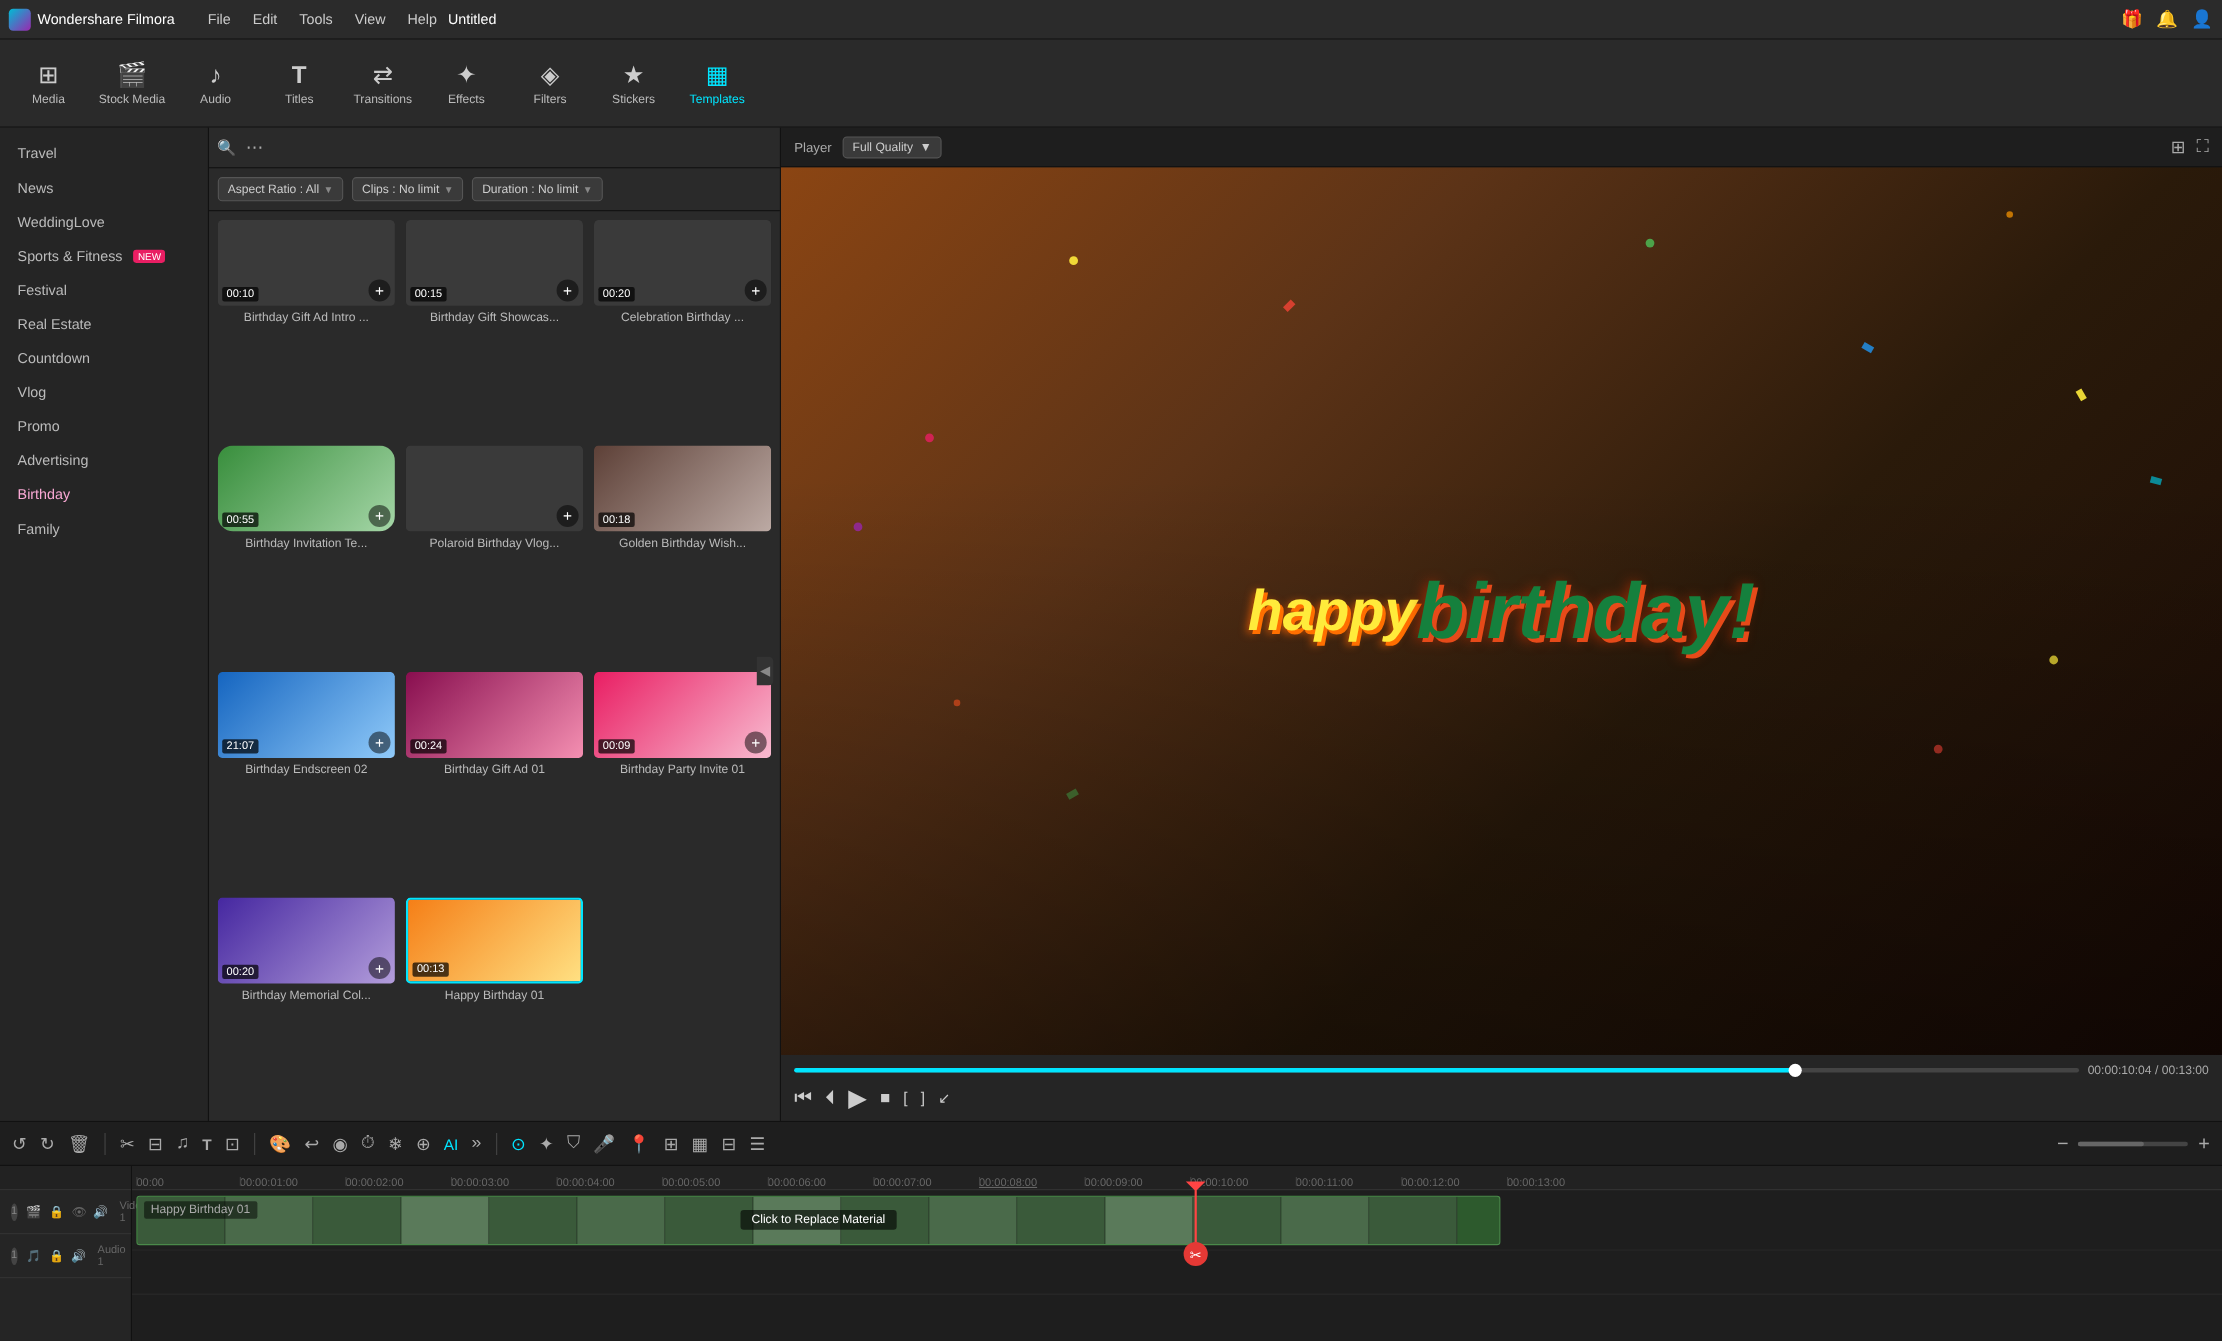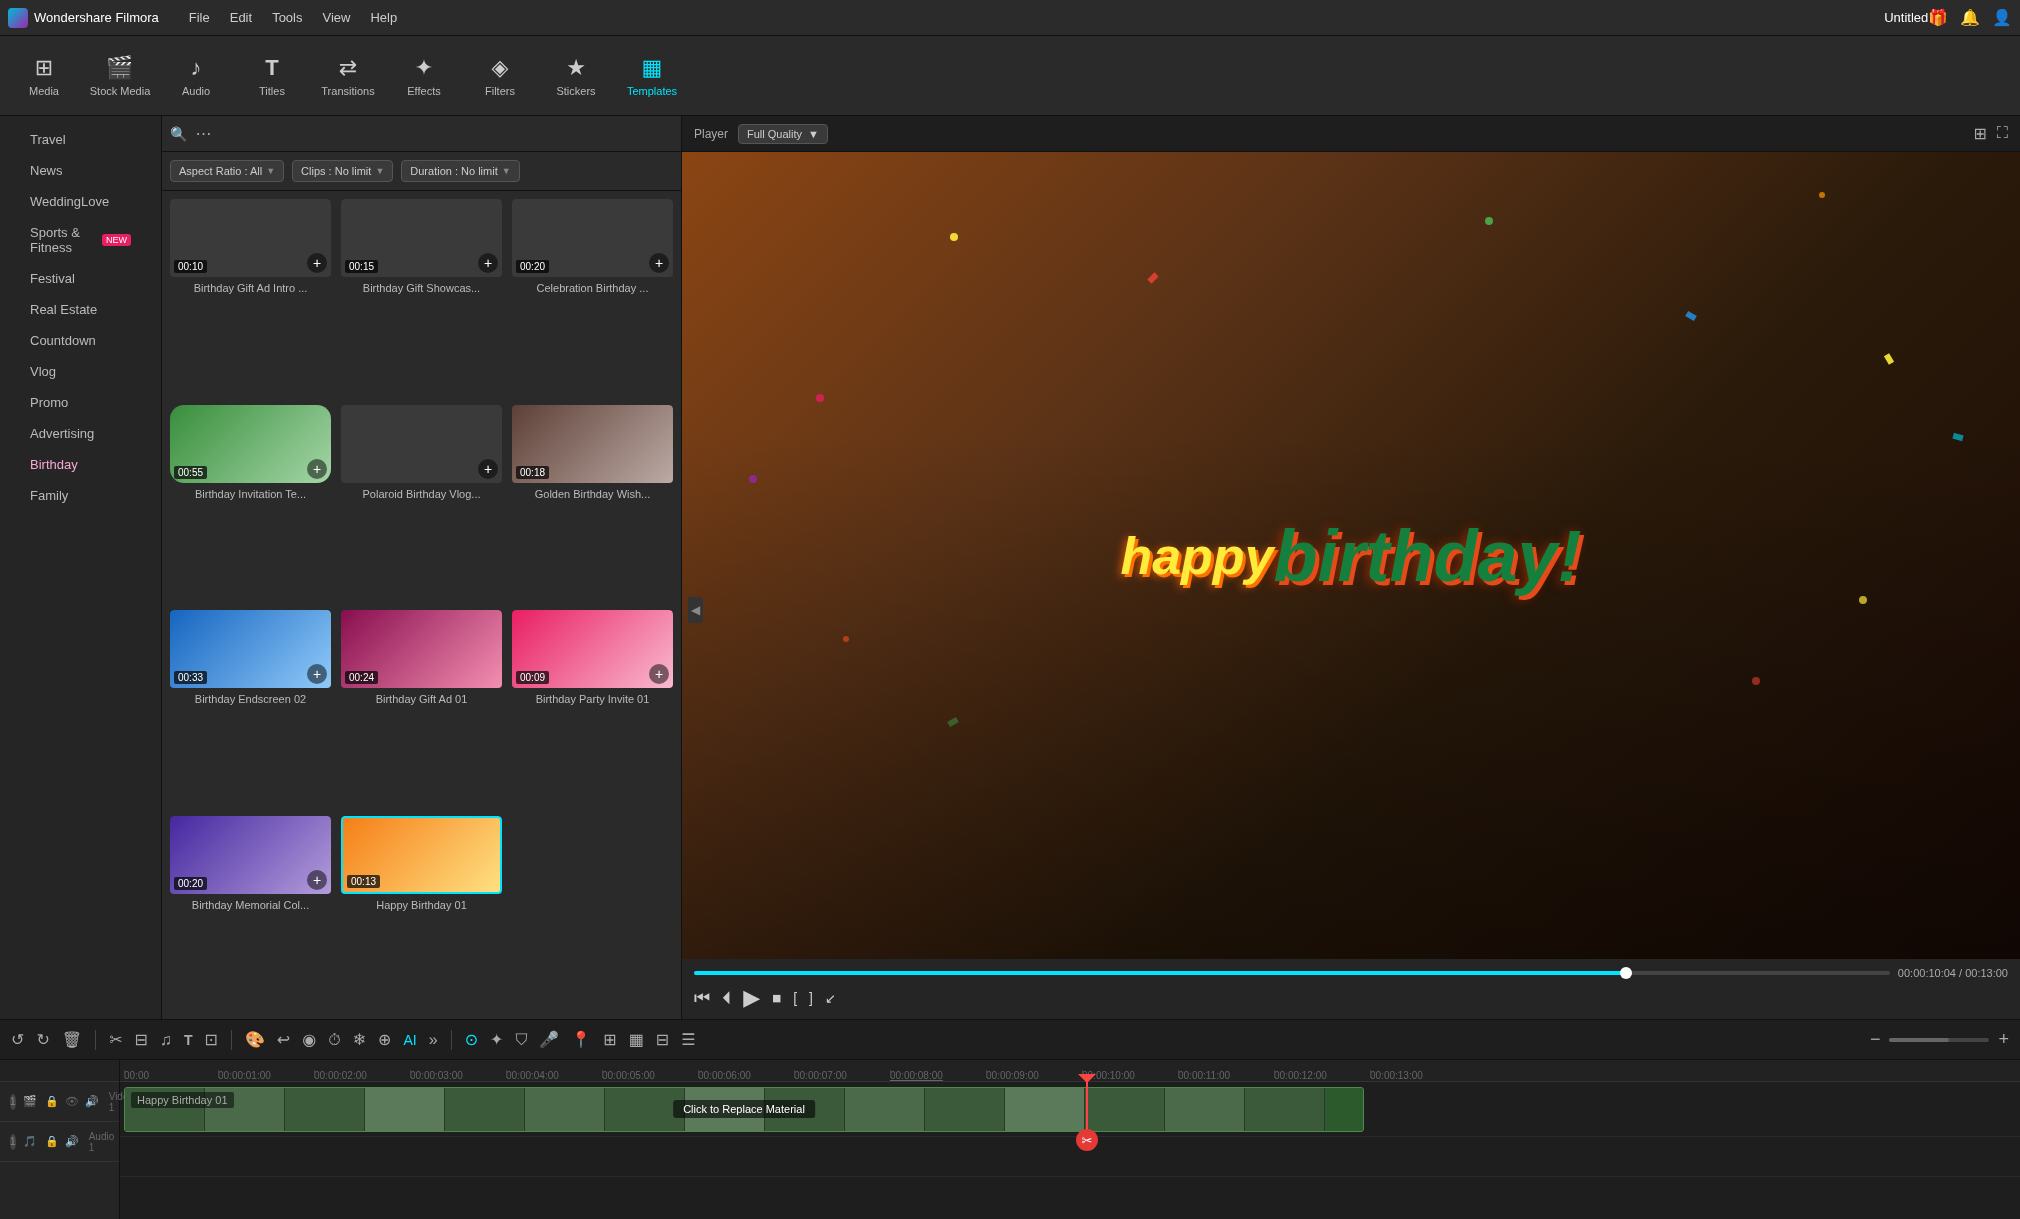--- a/index.html
+++ b/index.html
@@ -4,37 +4,37 @@
   <style>
     * { box-sizing: border-box; margin: 0; padding: 0; }
     body { background: #1a1a1a; color: #ccc; font-family: 'Segoe UI', Arial, sans-serif; font-size: 12px; width: 2020px; height: 1219px; overflow: hidden; }
 
     
     .menu-bar { background: #2b2b2b; height: 36px; display: flex; align-items: center; padding: 0 8px; border-bottom: 1px solid #111; }
     .menu-bar .logo { display: flex; align-items: center; gap: 6px; margin-right: 20px; }
     .menu-bar .logo-icon { width: 20px; height: 20px; background: linear-gradient(135deg, #00bcd4, #9c27b0); border-radius: 4px; }
     .menu-bar .app-name { color: #fff; font-size: 13px; font-weight: 500; }
     .menu-item { color: #ccc; padding: 0 10px; cursor: pointer; font-size: 13px; height: 36px; display: flex; align-items: center; }
-    .menu-bar .title { flex: 1; text-align: right; color: #fff; font-size: 13px; }
+    .menu-bar .title { flex: 1; text-align: left; color: #fff; font-size: 13px; }
     .menu-bar .right-icons { display: flex; gap: 12px; align-items: center; }
     .top-icon { color: #aaa; font-size: 16px; cursor: pointer; }
 
     
     .toolbar { background: #2a2a2a; height: 80px; display: flex; align-items: center; padding: 0 8px; border-bottom: 1px solid #111; gap: 4px; }
     .tool-btn { display: flex; flex-direction: column; align-items: center; justify-content: center; width: 72px; height: 70px; cursor: pointer; border-radius: 4px; gap: 4px; }
     .tool-btn.active { color: #00e5ff; }
     .tool-btn .t-icon { font-size: 22px; }
     .tool-btn .t-label { font-size: 11px; color: #bbb; }
     .tool-btn.active .t-label { color: #00e5ff; }
 
     
     .main-area { display: flex; height: calc(1219px - 36px - 80px - 200px); }
 
     
-    .sidebar { width: 162px; background: #252525; border-right: 1px solid #111; overflow-y: auto; padding: 8px 14px; }
+    .sidebar { width: 190px; background: #252525; border-right: 1px solid #111; overflow-y: auto; padding: 8px 0; }
     .sidebar-item { padding: 8px 16px; cursor: pointer; color: #bbb; font-size: 13px; display: flex; align-items: center; gap: 6px; }
     .sidebar-item.active { color: #f9a8d4; }
     .sidebar-item .new-badge { background: #e91e63; color: #fff; font-size: 9px; padding: 1px 4px; border-radius: 3px; margin-left: 4px; }
 
     
     .templates-panel { width: 520px; background: #2a2a2a; border-right: 1px solid #111; display: flex; flex-direction: column; }
     .panel-search { padding: 8px; border-bottom: 1px solid #111; display: flex; align-items: center; gap: 8px; }
     .panel-search input { background: #3a3a3a; border: none; border-radius: 4px; padding: 6px 10px; color: #ccc; font-size: 12px; flex: 1; outline: none; }
     .panel-search input::placeholder { color: #666; }
     .panel-search .more-icon { color: #aaa; cursor: pointer; font-size: 16px; }
@@ -278,21 +278,21 @@
       </div>
       <div class="template-item">
         <div class="thumb t-gold" style="background:linear-gradient(135deg,#5d4037,#bcaaa4);">
           <span class="time-badge">00:18</span>
         </div>
         <div class="t-name">Golden Birthday Wish...</div>
       </div>
 
       <div class="template-item">
         <div class="thumb t-blue" style="background:linear-gradient(135deg,#1565c0,#90caf9);">
-          <span class="time-badge">00:33</span>
+          <span class="time-badge">21:07</span>
           <span class="add-btn">+</span>
         </div>
         <div class="t-name">Birthday Endscreen 02</div>
       </div>
       <div class="template-item">
         <div class="thumb t-red" style="background:linear-gradient(135deg,#880e4f,#f48fb1);">
           <span class="time-badge">00:24</span>
         </div>
         <div class="t-name">Birthday Gift Ad 01</div>
       </div>

